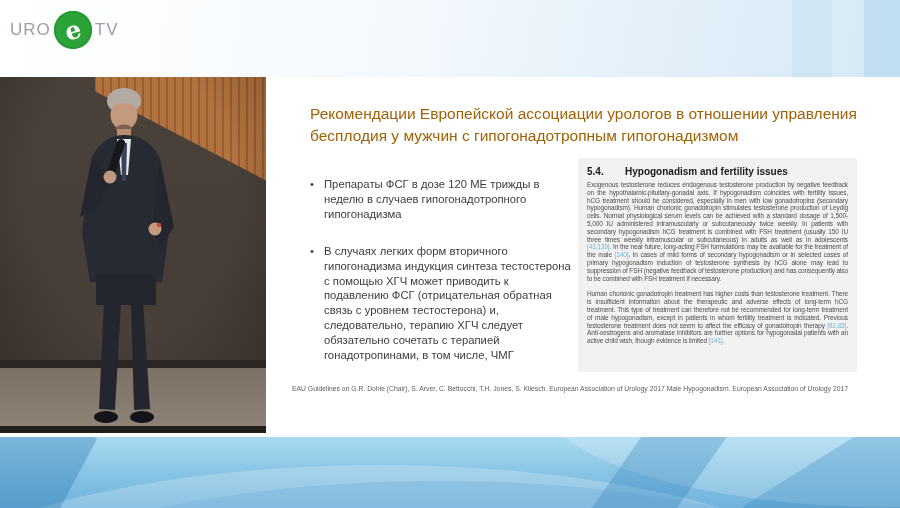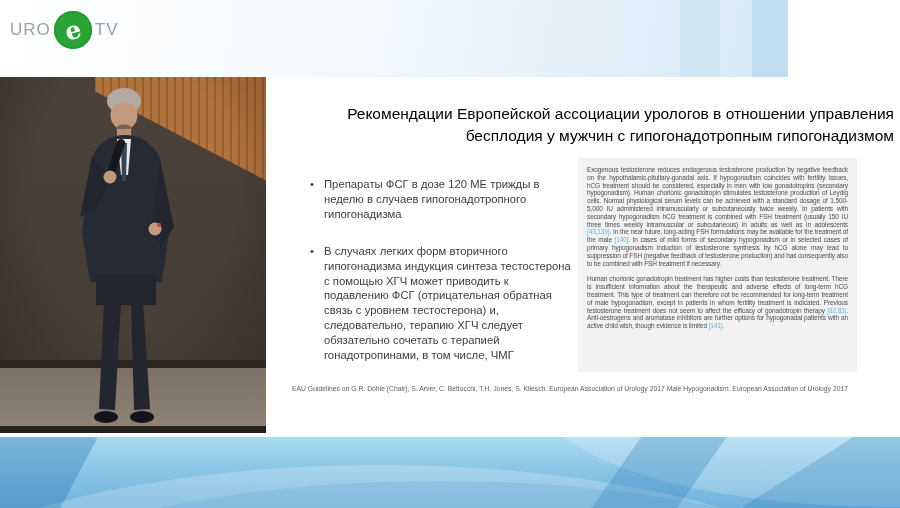--- a/index.html
+++ b/index.html
@@ -1,20 +1,20 @@
 <!DOCTYPE html>
 <html><head>
 <meta charset="utf-8">
 <style>
   html,body{margin:0;padding:0;}
   body{width:900px;height:508px;position:relative;overflow:hidden;
        font-family:"Liberation Sans",sans-serif;background:#fff;}
 
   
-  .header{position:absolute;left:0;top:0;width:788px;height:77px;
+  .header{position:absolute;left:0;top:0;width:900px;height:77px;
           background:linear-gradient(100deg,#ffffff 0%,#f4f9fd 45%,#e2eff9 75%,#d5e9f6 100%);}
   .header-strip1{position:absolute;right:68px;top:0;width:40px;height:77px;background:#cfe6f4;}
   .header-strip2{position:absolute;right:0;top:0;width:36px;height:77px;background:#c2dff1;}
   .logo{position:absolute;left:10px;top:8px;height:44px;display:flex;align-items:center;}
   .logo-text{font-size:17px;letter-spacing:1px;color:#9aa0a8;font-weight:400;}
   .logo-circle{width:38px;height:38px;border-radius:50%;background:#2ba336;margin:0 3px;
                display:flex;align-items:center;justify-content:center;
                box-shadow:inset 0 0 0 2px #249a2f;}
   .logo-circle span{color:#ffffff;font-size:25px;font-weight:bold;line-height:1;
                     font-family:"DejaVu Serif",serif;transform:rotate(-15deg);}
@@ -28,21 +28,21 @@
   .wall-shade{position:absolute;left:0;top:0;width:266px;height:290px;
               background:radial-gradient(ellipse at 50% 40%,rgba(0,0,0,0) 55%,rgba(0,0,0,.25) 100%);}
   .baseboard{position:absolute;left:0;top:283px;width:266px;height:8px;background:#2c2722;}
   .floor{position:absolute;left:0;top:291px;width:266px;height:58px;
          background:linear-gradient(180deg,#7d7166,#8e8175);}
   .photo-bottom{position:absolute;left:0;top:349px;width:266px;height:7px;background:#231f1c;}
 
   
   .slide{position:absolute;left:266px;top:77px;width:634px;height:361px;background:#ffffff;}
   .slide-title{position:absolute;left:44px;top:26px;width:584px;
-               font-size:15.5px;line-height:1.42;color:#000000;font-weight:400;text-align:right;}
+               font-size:15.5px;line-height:1.42;color:#a16207;font-weight:400;}
   .bullets{position:absolute;left:44px;top:100px;width:266px;}
   .bullet{display:flex;margin-bottom:22px;font-size:11.3px;line-height:1.32;color:#3d3d3d;}
   .bullet-marker{width:14px;flex:0 0 14px;}
   .bullet-marker::before{content:"•";}
 
   
   .excerpt{position:absolute;left:312px;top:81px;width:261px;min-height:198px;
            background:#f2f2f2;padding:8px 9px;}
   .excerpt-heading{font-size:10px;font-weight:bold;color:#1a1a1a;margin-bottom:4px;}
   .excerpt-heading .sec-num{display:inline-block;width:38px;}
@@ -121,20 +121,23 @@
       <span class="bullet-marker"></span>
       <span>Препараты ФСГ в дозе 120 МЕ трижды в неделю в случаев гипогонадотропного гипогонадизма</span>
     </div>
     <div class="bullet">
       <span class="bullet-marker"></span>
       <span>В случаях легких форм вторичного гипогонадизма индукция синтеза тестостерона с помощью  ХГЧ может приводить к подавлению ФСГ (отрицательная обратная связь с уровнем  тестостерона) и, следовательно, терапию ХГЧ следует обязательно сочетать с терапией гонадотропинами, в том числе, ЧМГ</span>
     </div>
   </div>
 
   <div class="excerpt">
+    <div class="excerpt-heading">
+      <span class="sec-num">5.4.</span><span>Hypogonadism and fertility issues</span>
+    </div>
     <p><span>Exogenous testosterone reduces endogenous testosterone production by negative feedback on the hypothalamic-pituitary-gonadal axis. If hypogonadism coincides with fertility issues, hCG treatment should be considered, especially in men with low gonadotropins (secondary hypogonadism). Human chorionic gonadotropin stimulates testosterone production of Leydig cells. Normal physiological serum levels can be achieved with a standard dosage of 1,500-5,000 IU administered intramuscularly or subcutaneously twice weekly. In patients with secondary hypogonadism hCG treatment is combined with FSH treatment (usually 150 IU three times weekly intramuscular or subcutaneous) in adults as well as in adolescents </span><span class="ref">[43,139]</span><span>. In the near future, long-acting FSH formulations may be available for the treatment of the male </span><span class="ref">[140]</span><span>. In cases of mild forms of secondary hypogonadism or in selected cases of primary hypogonadism induction of testosterone synthesis by hCG alone may lead to suppression of FSH (negative feedback of testosterone production) and has consequently also to be combined with FSH treatment if necessary.</span></p>
     <p><span>Human chorionic gonadotropin treatment has higher costs than testosterone treatment. There is insufficient information about the therapeutic and adverse effects of long-term hCG treatment. This type of treatment can therefore not be recommended for long-term treatment of male hypogonadism, except in patients in whom fertility treatment is indicated. Previous testosterone treatment does not seem to affect the efficacy of gonadotropin therapy </span><span class="ref">[82,83]</span><span>. Anti-oestrogens and aromatase inhibitors are further options for hypogonadal patients with an active child wish, though evidence is limited </span><span class="ref">[141]</span><span>.</span></p>
   </div>
 
   <div class="slide-footer">EAU Guidelines on G.R. Dohle (Chair), S. Arver, C. Bettocchi, T.H. Jones, S. Kliesch. European Association of Urology 2017 Male Hypogonadism. European Association of Urology 2017</div>
 </div>
 
 <div class="band">
   <div class="curve2"></div>
   <div class="curve1"></div>

